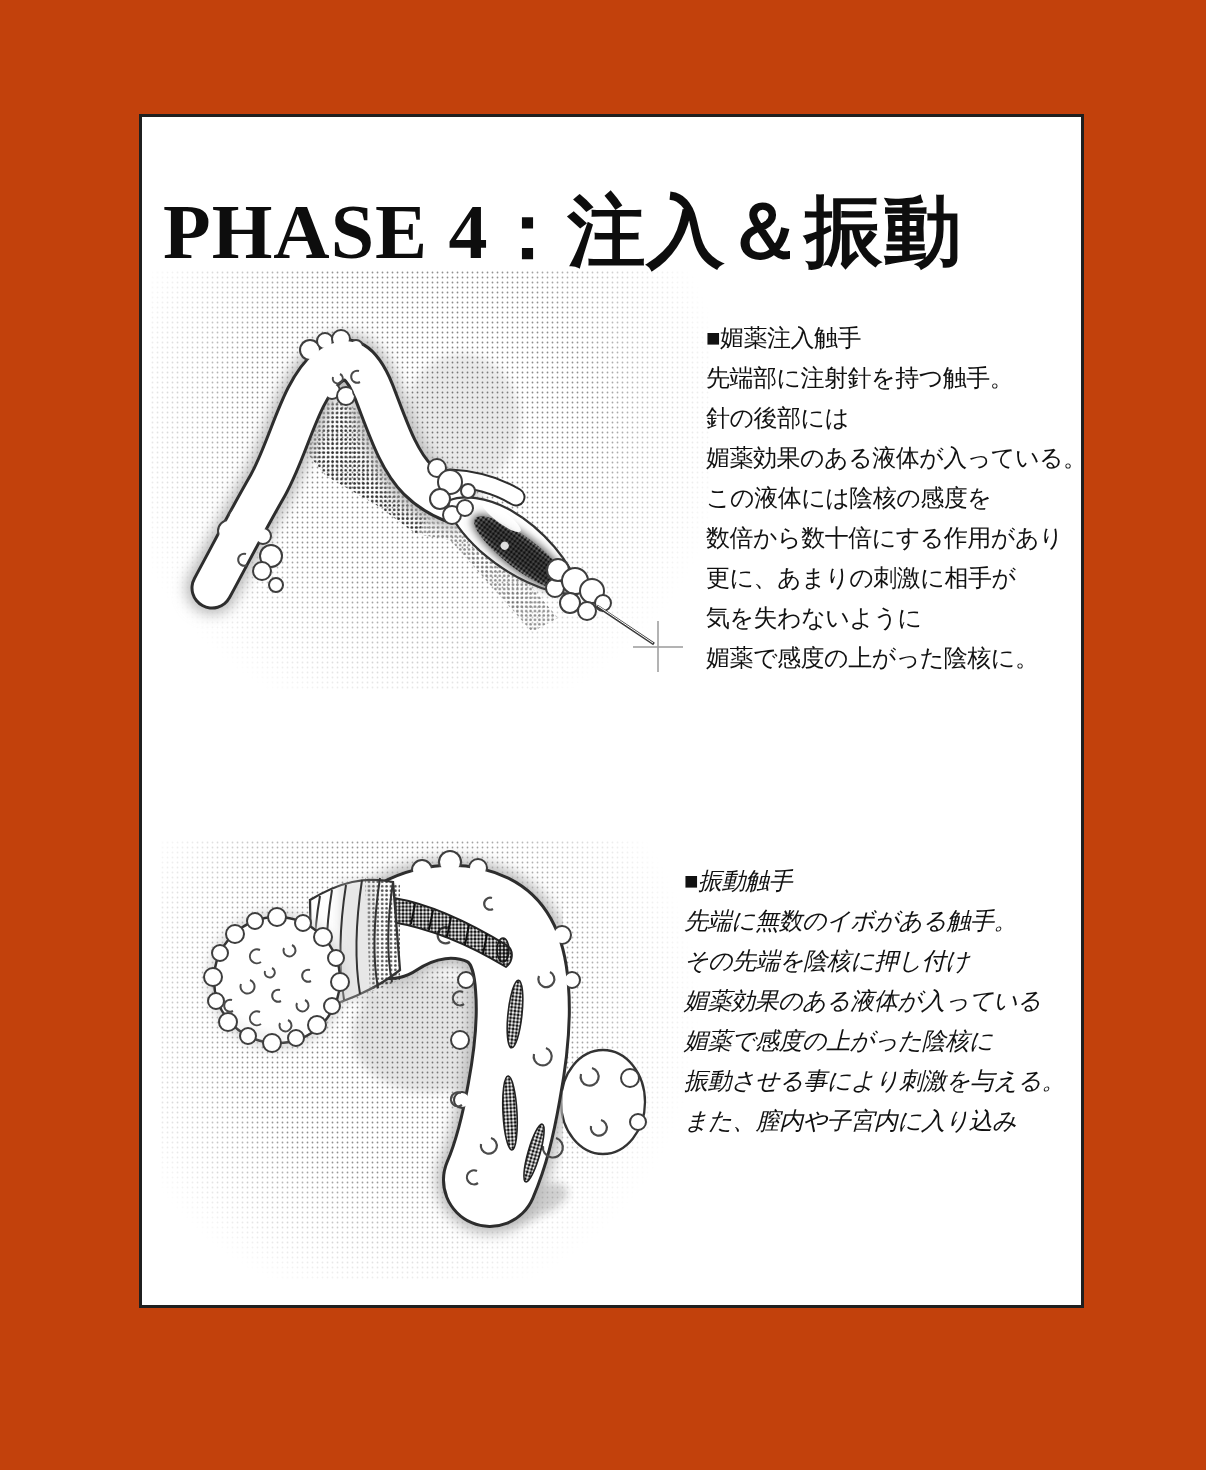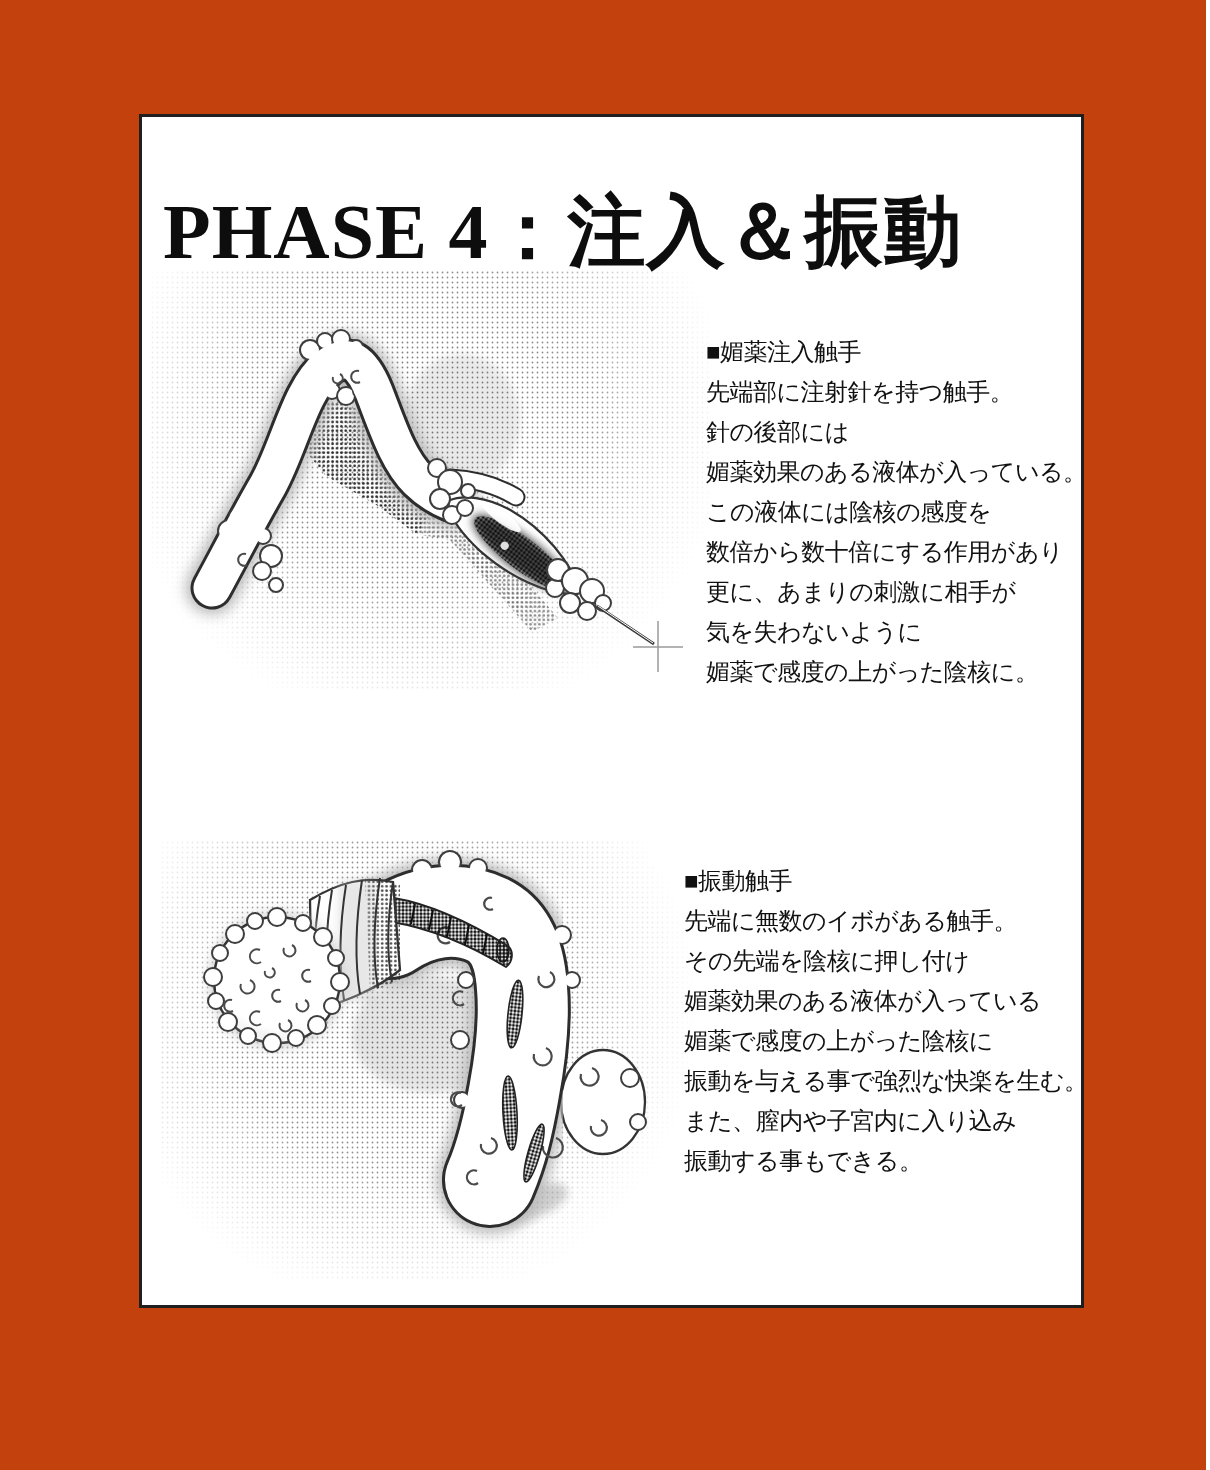--- a/index.html
+++ b/index.html
@@ -30,22 +30,22 @@
   }
   .textblock{
     position:absolute;
     font-size:24px;
     letter-spacing:-0.5px;
     line-height:40px;
     color:#111;
     white-space:nowrap;
   }
   .textblock .h{font-weight:normal;}
-  #block1{left:706px;top:332px;width:380px;}
-  #block2{left:684px;top:861px;width:400px;}
+  #block1{left:706px;top:318px;width:380px;}
+  #block2{left:684px;top:861px;width:400px;font-style:italic;}
   .fig{position:absolute;}
   #fig1{left:150px;top:270px;}
   #fig2{left:160px;top:840px;}
 </style>
 </head>
 <body>
 
 <div class="page">
 
   <div class="frame"></div>
@@ -316,18 +316,17 @@
     <div>気を失わないように</div>
     <div>媚薬で感度の上がった陰核に。</div>
   </div>
 
   <div id="block2" class="textblock">
     <div class="h">■振動触手</div>
     <div>先端に無数のイボがある触手。</div>
     <div>その先端を陰核に押し付け</div>
     <div>媚薬効果のある液体が入っている</div>
     <div>媚薬で感度の上がった陰核に</div>
-    <div>振動を与える事で強烈な快楽を生む。</div>
+    <div>振動させる事により刺激を与える。</div>
     <div>また、膣内や子宮内に入り込み</div>
-    <div>振動する事もできる。</div>
   </div>
 
 </div>
 
 </body></html>

